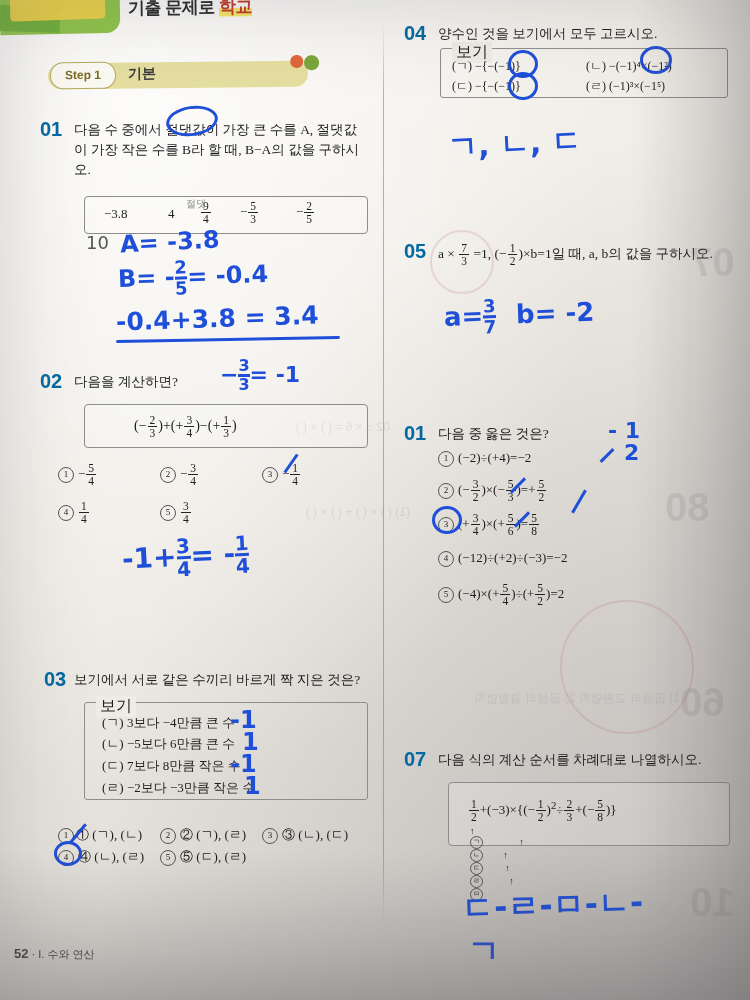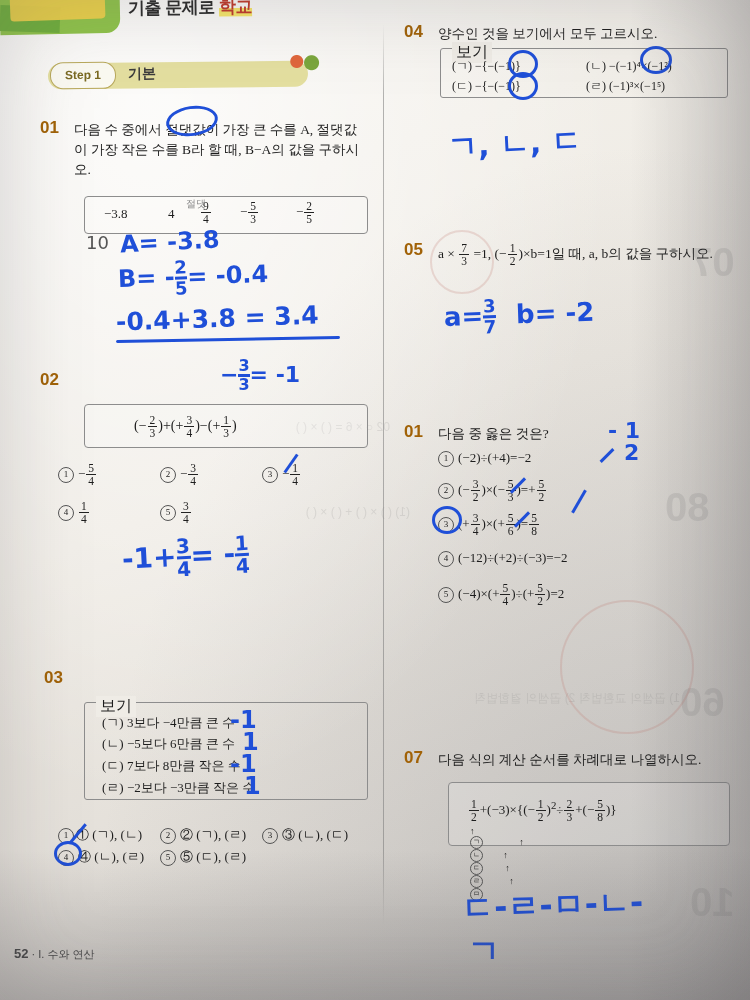--- a/index.html
+++ b/index.html
@@ -121,22 +121,22 @@
   .divider {
     position: absolute;
     left: 383px; top: 24px;
     width: 1px; height: 900px;
     background: linear-gradient(to bottom, rgba(120,120,120,0) 0%, rgba(120,120,120,.55) 8%, rgba(120,120,120,.55) 92%, rgba(120,120,120,0) 100%);
   }
   .qnum {
     position: absolute;
     font-family: "Liberation Sans", sans-serif;
     font-weight: bold;
-    font-size: 17px;
-    color: #a16207;
+    font-size: 20px;
+    color: #0369a1;
   }
   .qtext {
     position: absolute;
     font-size: 13.5px;
     line-height: 20px;
     color: #1d1d1d;
   }
   .box {
     position: absolute;
     border: 1px solid #8d8d8d;
@@ -312,20 +312,21 @@
   <div class="hw pencil" style="left:86px; top:232px; font-size:18px;">10</div>
   <div class="hw pencil" style="left:186px; top:197px; font-size:10px; color:#8a8a8a;">절댓</div>
   <div class="hw" style="left:120px; top:228px; font-size:24px; transform:rotate(-3deg);">A= -3.8</div>
   <div class="hw" style="left:118px; top:258px; font-size:24px; transform:rotate(-2deg);">
     <span>B= -</span><span class="hwfrac" style="font-size:18px;"><span class="n">2</span><span class="d">5</span></span><span>= -0.4</span>
   </div>
   <div class="hw" style="left:116px; top:304px; font-size:25px; transform:rotate(-2deg);">-0.4+3.8 = 3.4</div>
   <div class="hw-underline" style="left:116px; top:338px; width:224px; transform:rotate(-1deg);"></div>
 
   <div class="qnum" style="left:40px; top:370px;">02</div>
+  <div class="qtext" style="left:74px; top:372px; width:290px;">다음을 계산하면?</div>
   <div class="box" style="left:84px; top:404px; width:282px; height:42px;"></div>
   <div class="boxi" style="left:134px; top:414px; font-size:14px;">
     <span>(−</span><span class="frac"><span class="num">2</span><span class="den">3</span></span><span>)+(+</span><span class="frac"><span class="num">3</span><span class="den">4</span></span><span>)−(+</span><span class="frac"><span class="num">1</span><span class="den">3</span></span><span>)</span>
   </div>
   <div class="choice" style="left:58px; top:462px;">
     <span class="circ">1</span>−<span class="frac"><span class="num">5</span><span class="den">4</span></span>
   </div>
   <div class="choice" style="left:160px; top:462px;">
     <span class="circ">2</span>−<span class="frac"><span class="num">3</span><span class="den">4</span></span>
   </div>
@@ -341,20 +342,21 @@
 
   <div class="hw" style="left:220px; top:358px; font-size:22px;">
     <span>−</span><span class="hwfrac" style="font-size:16px;"><span class="n">3</span><span class="d">3</span></span><span>= -1</span>
   </div>
   <div class="hw-stroke" style="left:280px; top:462px; width:22px; transform:rotate(-55deg);"></div>
   <div class="hw" style="left:122px; top:536px; font-size:28px; transform:rotate(-3deg);">
     <span>-1+</span><span class="hwfrac" style="font-size:20px;"><span class="n">3</span><span class="d">4</span></span><span>= -</span><span class="hwfrac" style="font-size:20px;"><span class="n">1</span><span class="d">4</span></span>
   </div>
 
   <div class="qnum" style="left:44px; top:668px;">03</div>
+  <div class="qtext" style="left:74px; top:670px; width:300px;">보기에서 서로 같은 수끼리 바르게 짝 지은 것은?</div>
   <div class="bogi-box" style="left:84px; top:702px; width:282px; height:96px;"></div>
   <div class="bogi-tag" style="left:96px; top:696px;">보기</div>
   <div class="boxi" style="left:102px; top:714px;">(ㄱ) 3보다 −4만큼 큰 수</div>
   <div class="boxi" style="left:102px; top:735px;">(ㄴ) −5보다 6만큼 큰 수</div>
   <div class="boxi" style="left:102px; top:757px;">(ㄷ) 7보다 8만큼 작은 수</div>
   <div class="boxi" style="left:102px; top:779px;">(ㄹ) −2보다 −3만큼 작은 수</div>
 
   <div class="choice" style="left:58px; top:826px;">
     <span class="circ">1</span><span style="margin-left:-2px">① (ㄱ), (ㄴ)</span>
   </div>

